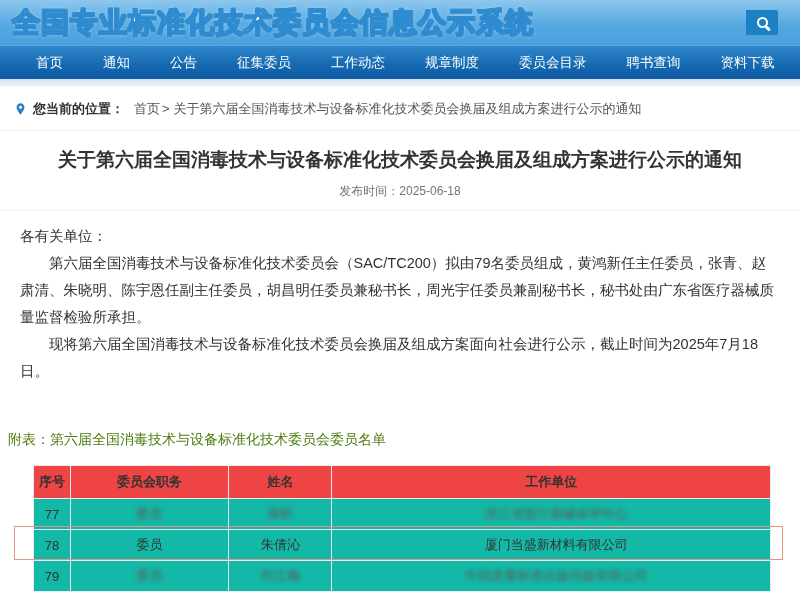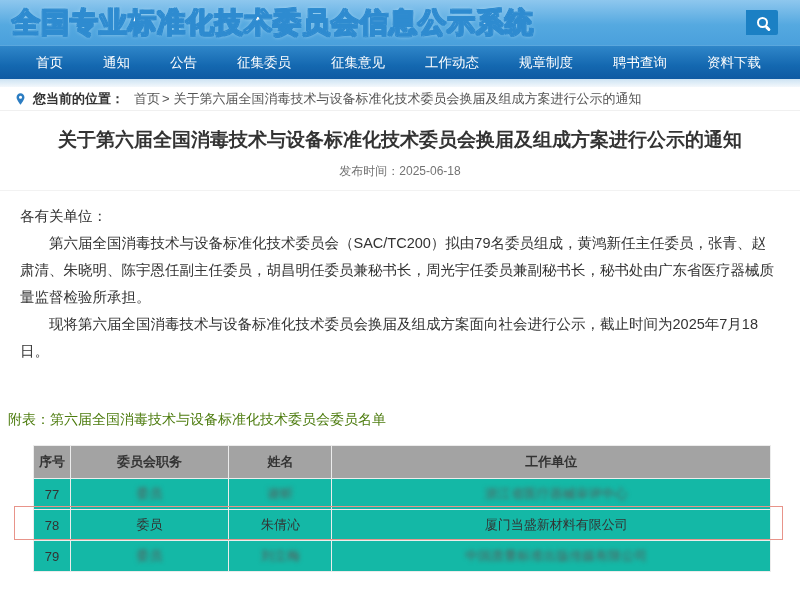--- a/index.html
+++ b/index.html
@@ -22,42 +22,42 @@
   .mag::after { content:""; position:absolute; width:6px; height:2.5px; background:#fff;
     transform:rotate(45deg); right:-5px; bottom:-3px; border-radius:2px; }
 
   
   .main-nav { height:34px; background:linear-gradient(#2f86c9,#1468b0 60%,#0f5aa3);
     border-top:1px solid #5aa7dd; display:flex; align-items:stretch; padding-left:16px; }
   .nav-item { color:#fff; font-size:13.5px; line-height:33px; padding:0 20px; cursor:pointer; white-space:nowrap; }
   .nav-gap { height:8px; background:linear-gradient(#cde3f3,#f3f8fc); }
 
   
-  .breadcrumb { height:24px; display:flex; align-items:center; padding:0 14px; font-size:13px;
+  .breadcrumb { height:44px; display:flex; align-items:center; padding:0 14px; font-size:13px;
     border-bottom:1px solid #f0f0f0; background:#fff; }
   .breadcrumb .pin { margin-right:6px; display:flex; align-items:center; }
   .crumb-label { font-weight:bold; color:#333; margin-right:10px; }
   .crumb-home { color:#555; cursor:pointer; }
   .crumb-sep { color:#555; margin:0 4px 0 2px; }
   .crumb-current { color:#555; }
 
   
   .article-head { padding:14px 30px 10px; border-bottom:1px solid #f2f2f2; }
   .article-title { font-size:19px; font-weight:bold; color:#333; text-align:center; line-height:1.55; }
   .publish-line { text-align:center; font-size:12px; color:#737373; margin-top:9px; }
   .article-body { padding:12px 20px 0; font-size:14.5px; color:#333; line-height:27px; }
   .article-body p.indent { text-indent:2em; }
   .sign-date { text-align:right; padding-right:32px; margin-top:13px; }
 
   
   .attachment-caption { font-size:14px; color:#4d7c0f; margin:46px 0 0 8px; }
   .table-wrap { position:relative; margin:16px 29px 0 33px; }
   table { width:100%; border-collapse:collapse; table-layout:fixed; font-size:13px; color:#333; }
   col.c1 { width:5%; } col.c2 { width:21.5%; } col.c3 { width:14%; } col.c4 { width:59.5%; }
-  th { background:#a3a3a3; font-weight:bold; height:33px; border:1px solid #ececec; }
+  th { background:#ef4444; font-weight:bold; height:33px; border:1px solid #ececec; }
   td { height:31px; border:1px solid #ececec; text-align:center; background:#14b8a6; }
   td.org { text-align:center; padding-left:10px; }
   .blurred span { filter:blur(2px); color:#5a5a5a; }
   .hl-box { position:absolute; left:-19px; right:-12px; top:61px; height:34px;
     border:1px solid #e8948a; pointer-events:none; background:transparent; }
 </style>
 </head>
 <body>
 
 <div class="site-header">
@@ -67,23 +67,23 @@
       <span class="mag"></span>
     </button>
   </div>
 </div>
 
 <div class="main-nav">
   <div class="nav-item">首页</div>
   <div class="nav-item">通知</div>
   <div class="nav-item">公告</div>
   <div class="nav-item">征集委员</div>
-  <div class="nav-item">征集意见</div>
   <div class="nav-item">工作动态</div>
   <div class="nav-item">规章制度</div>
+  <div class="nav-item">委员会目录</div>
   <div class="nav-item">聘书查询</div>
   <div class="nav-item">资料下载</div>
 </div>
 <div class="nav-gap"></div>
 
 <div class="breadcrumb">
   <span class="pin">
     <svg viewBox="0 0 24 24" width="13" height="16">
         <path d="M12 1.5C7.9 1.5 4.7 4.7 4.7 8.8c0 5.2 7.3 13.7 7.3 13.7s7.3-8.5 7.3-13.7c0-4.1-3.2-7.3-7.3-7.3zm0 10.1a2.9 2.9 0 1 1 0-5.8 2.9 2.9 0 0 1 0 5.8z" fill="#2c7dc2"></path>
       </svg>

